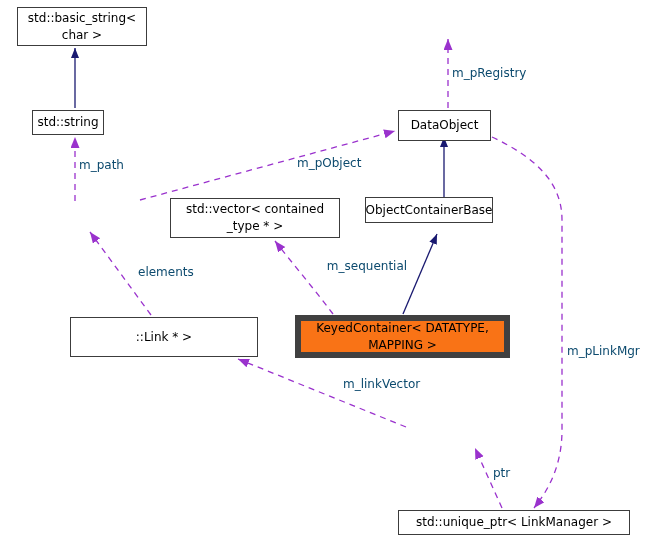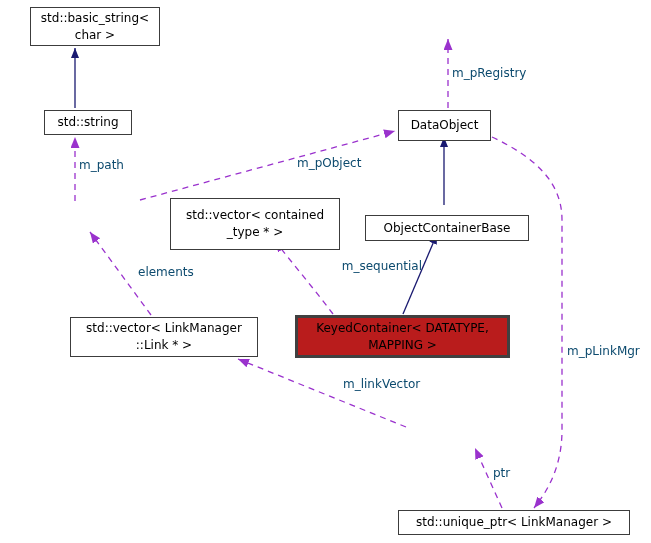--- a/index.html
+++ b/index.html
@@ -8,25 +8,25 @@
     font-family:"DejaVu Sans","Liberation Sans",sans-serif;
     font-size:12px;color:#000;overflow:hidden;
   }
   #edges{position:absolute;left:0;top:0;width:651px;height:543px;}
   .node{
     position:absolute;box-sizing:border-box;background:#ffffff;
     border:1px solid #3c3c3c;display:flex;flex-direction:column;
     align-items:center;justify-content:center;text-align:center;
     line-height:17px;white-space:nowrap;z-index:2;
   }
-  .node.focus{background:#b91c1c;border:3px solid #404040;}
+  .node.focus{background:#f97316;border:6px solid #404040;}
   .elabel{
     position:absolute;z-index:3;color:#0c4a6e;line-height:15px;white-space:nowrap;
   }
-  .elabel.center{text-align:right;}
+  .elabel.center{text-align:center;}
 </style>
 </head>
 <body>
 
 <div id="stage">
 
   <svg id="edges" viewBox="0 0 651 543" xmlns="http://www.w3.org/2000/svg">
     <defs>
       <marker id="arr-nav" markerWidth="11" markerHeight="9" refX="10" refY="4" orient="auto" markerUnits="userSpaceOnUse">
         <path d="M0,0 L10,4 L0,8 Z" fill="#191970"></path>
@@ -43,51 +43,50 @@
     <path d="M448,108 L448,39" fill="none" stroke-width="1.3" stroke-dasharray="6,5" marker-end="url(#arr-pur)" stroke="#9a32cd"></path>
     <path d="M75,201 L75,137" fill="none" stroke-width="1.3" stroke-dasharray="6,5" marker-end="url(#arr-pur)" stroke="#9a32cd"></path>
     <path d="M140,200 L395,131" fill="none" stroke-width="1.3" stroke-dasharray="6,5" marker-end="url(#arr-pur)" stroke="#9a32cd"></path>
     <path d="M333,314 C315,290 293,264 275,241" fill="none" stroke-width="1.3" stroke-dasharray="6,5" marker-end="url(#arr-pur)" stroke="#9a32cd"></path>
     <path d="M151,315 L90,232" fill="none" stroke-width="1.3" stroke-dasharray="6,5" marker-end="url(#arr-pur)" stroke="#9a32cd"></path>
     <path d="M406,427 L238,359" fill="none" stroke-width="1.3" stroke-dasharray="6,5" marker-end="url(#arr-pur)" stroke="#9a32cd"></path>
     <path d="M502,508 L475,448" fill="none" stroke-width="1.3" stroke-dasharray="6,5" marker-end="url(#arr-pur)" stroke="#9a32cd"></path>
     <path d="M492,137 C532,156 562,180 562,220 L562,430 C562,462 551,487 534,508" fill="none" stroke-width="1.3" stroke-dasharray="6,5" marker-end="url(#arr-pur)" stroke="#9a32cd"></path>
   </svg>
 
-  <div class="node" style="left:30px;top:7px;width:130px;height:39px">
+  <div class="node" style="left:17px;top:7px;width:130px;height:39px">
     <span>std::basic_string&lt;</span>
     <span>char &gt;</span>
   </div>
 
-  <div class="node" style="left:44px;top:110px;width:88px;height:25px">
+  <div class="node" style="left:32px;top:110px;width:72px;height:25px">
     <span>std::string</span>
   </div>
 
 
   <div class="node" style="left:398px;top:110px;width:93px;height:31px">
     <span>DataObject</span>
   </div>
 
 
-  <div class="node" style="left:170px;top:198px;width:170px;height:52px">
+  <div class="node" style="left:170px;top:198px;width:170px;height:40px">
     <span>std::vector&lt; contained</span>
     <span>_type * &gt;</span>
   </div>
 
-  <div class="node" style="left:365px;top:215px;width:164px;height:26px">
+  <div class="node" style="left:365px;top:197px;width:128px;height:26px">
     <span>ObjectContainerBase</span>
   </div>
 
   <div class="node focus" style="left:295px;top:315px;width:215px;height:43px">
     <span>KeyedContainer&lt; DATATYPE,</span>
     <span>MAPPING &gt;</span>
   </div>
 
   <div class="node" style="left:70px;top:317px;width:188px;height:40px">
-    <span>std::vector&lt; LinkManager</span>
     <span>::Link * &gt;</span>
   </div>
 
 
   <div class="node" style="left:398px;top:510px;width:232px;height:25px">
     <span>std::unique_ptr&lt; LinkManager &gt;</span>
   </div>
 
   <div class="elabel" style="left:452px;top:66px">m_pRegistry</div>
   <div class="elabel" style="left:79px;top:158px">m_path</div>

